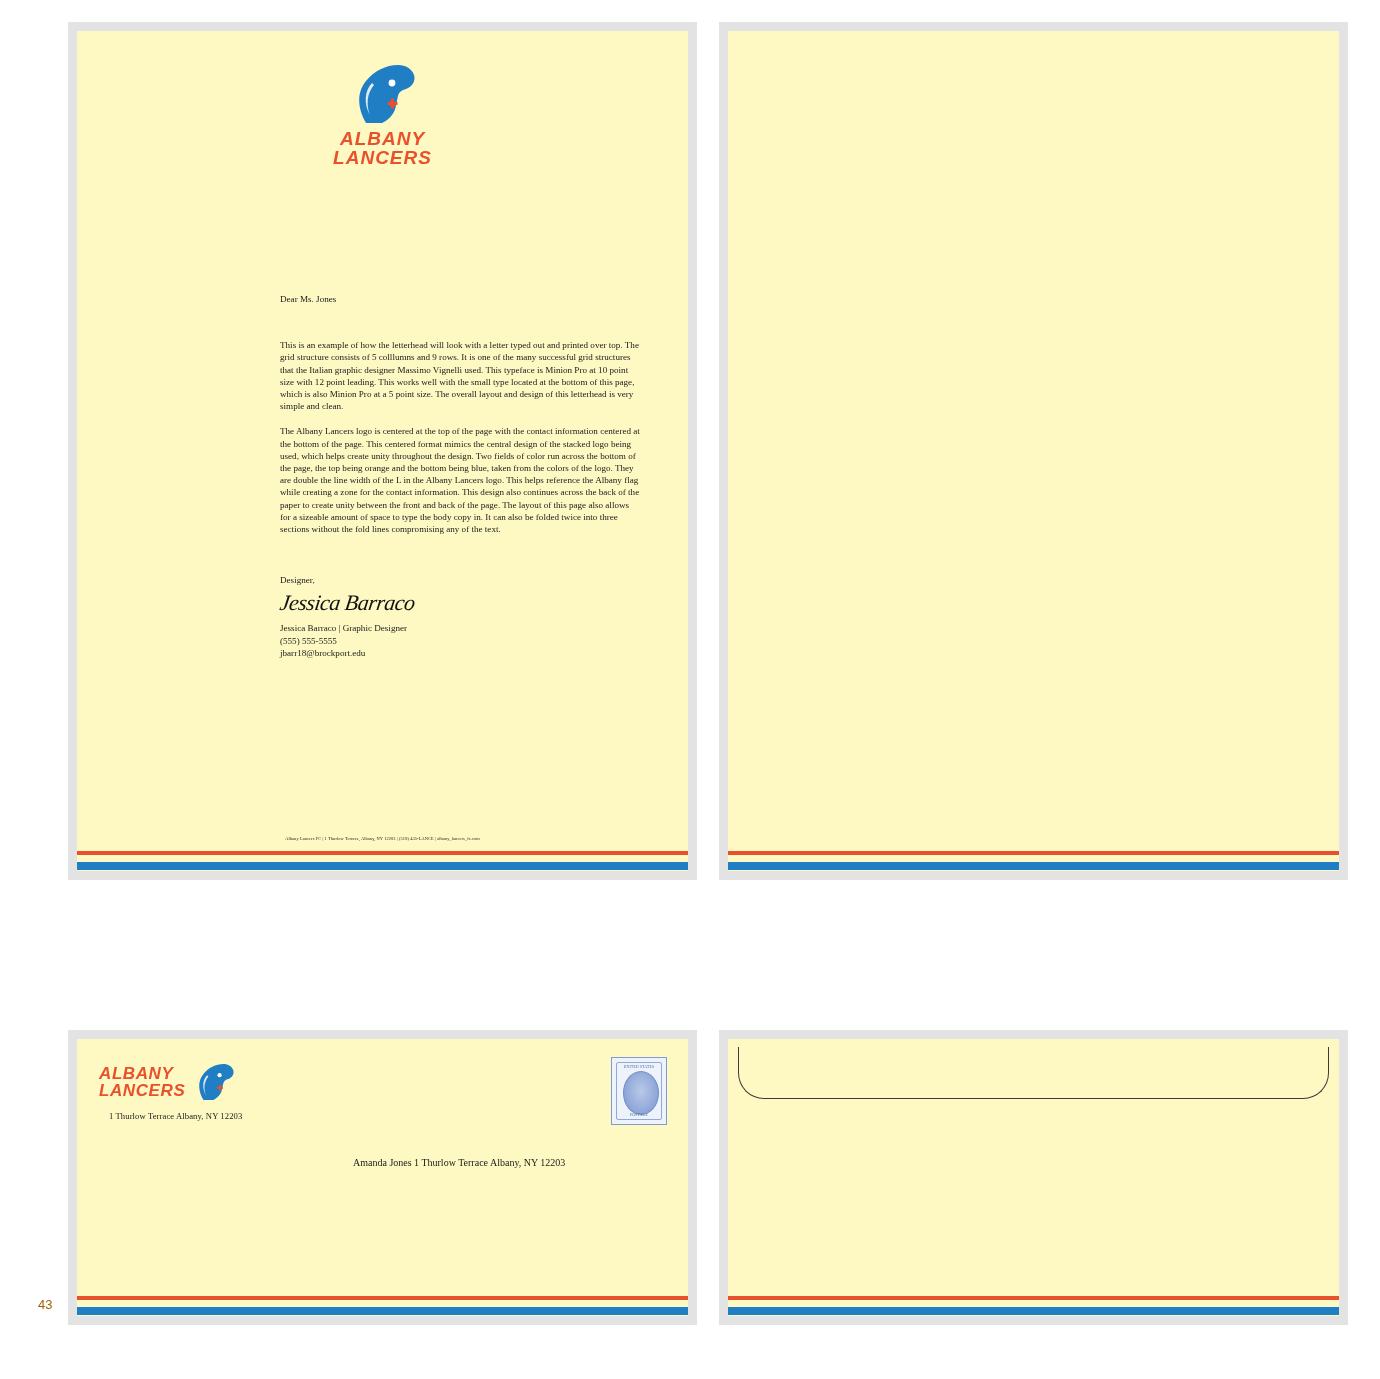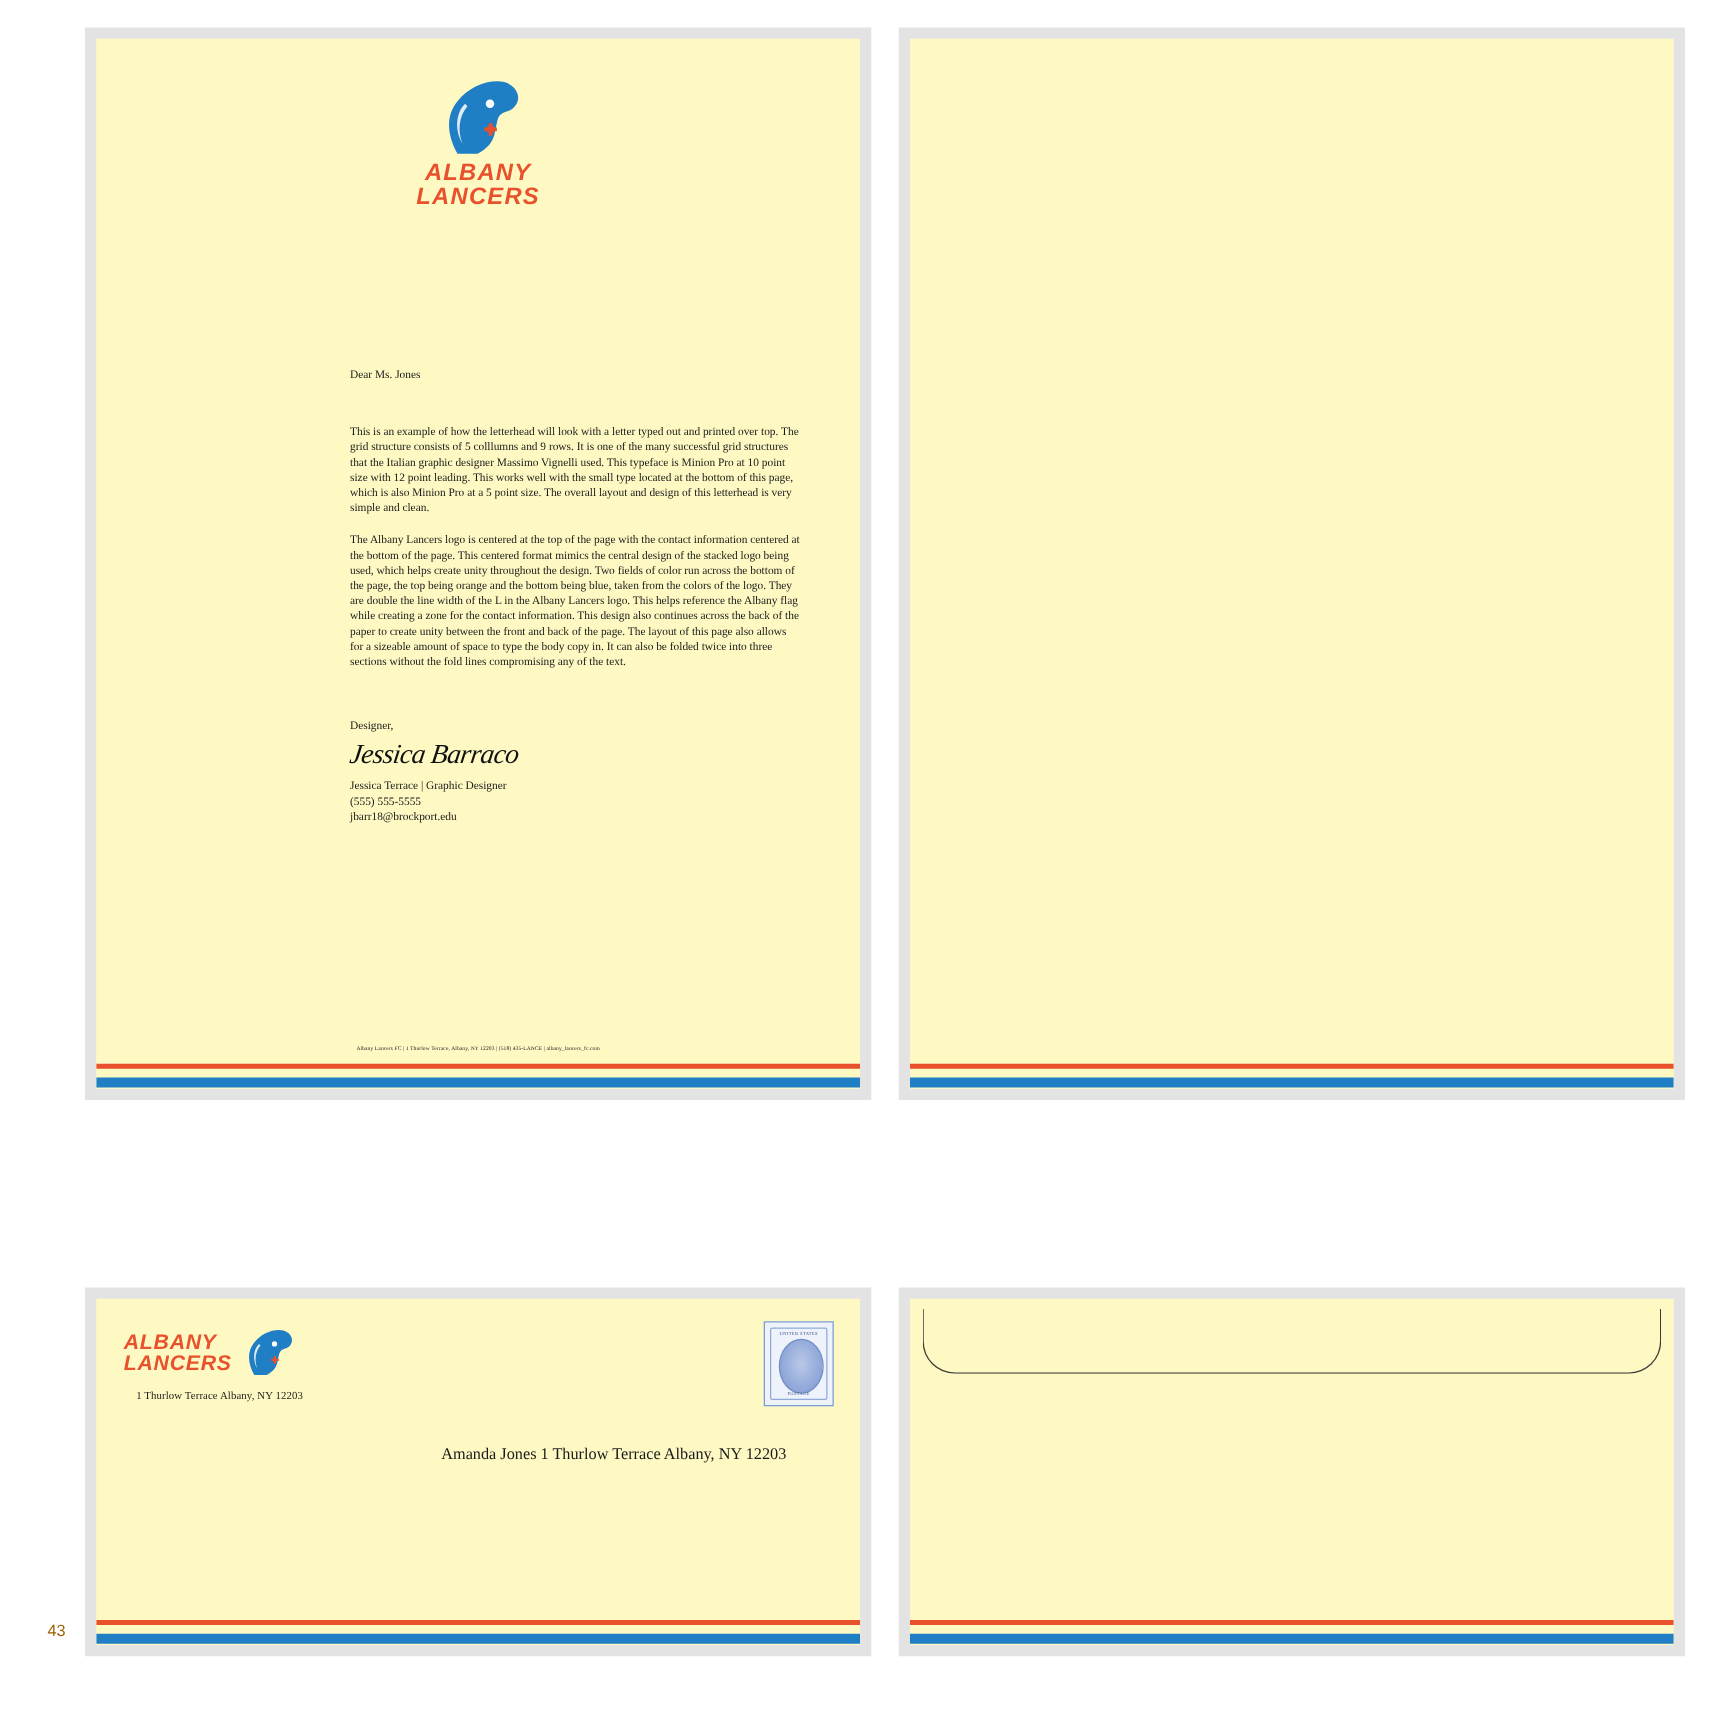--- a/index.html
+++ b/index.html
@@ -146,21 +146,21 @@
     position: absolute;
     left: 32px;
     top: 72px;
     font-size: 8.6px;
     letter-spacing: 0.1px;
   }
   .env-recipient {
     position: absolute;
     left: 276px;
     top: 118px;
-    font-size: 13px;
+    font-size: 10px;
     line-height: 11.5px;
   }
 
   
   .stamp {
     position: absolute;
     left: 534px;
     top: 18px;
     width: 56px;
     height: 68px;
@@ -251,21 +251,21 @@
       <p>The Albany Lancers logo is centered at the top of the page with the contact information centered at the bottom of the page. This centered format mimics the central design of the stacked logo being used, which helps create unity throughout the design. Two fields of color run across the bottom of the page, the top being orange and the bottom being blue, taken from the colors of the logo. They are double the line width of the L in the Albany Lancers logo. This helps reference the Albany flag while creating a zone for the contact information. This design also continues across the back of the paper to create unity between the front and back of the page. The layout of this page also allows for a sizeable amount of space to type the body copy in. It can also be folded twice into three sections without the fold lines compromising any of the text.</p>
 
       <div class="gap-sm"></div>
 
       <div class="gap-md"></div>
       <p>Designer,</p>
 
       <div class="signature">Jessica Barraco</div>
 
       <div class="blk">
-        <span class="addr-line">Jessica Terrace | Graphic Designer</span>
+        <span class="addr-line">Jessica Barraco | Graphic Designer</span>
         <span class="addr-line">(555) 555-5555</span>
         <span class="addr-line">jbarr18@brockport.edu</span>
       </div>
     </div>
 
     <div class="footer-micro">Albany Lancers FC | 1 Thurlow Terrace, Albany, NY 12203 | (518) 435-LANCE | albany_lancers_fc.com</div>
 
     <div class="bands">
       <div class="band-orange"></div>
       <div class="band-blue"></div>

